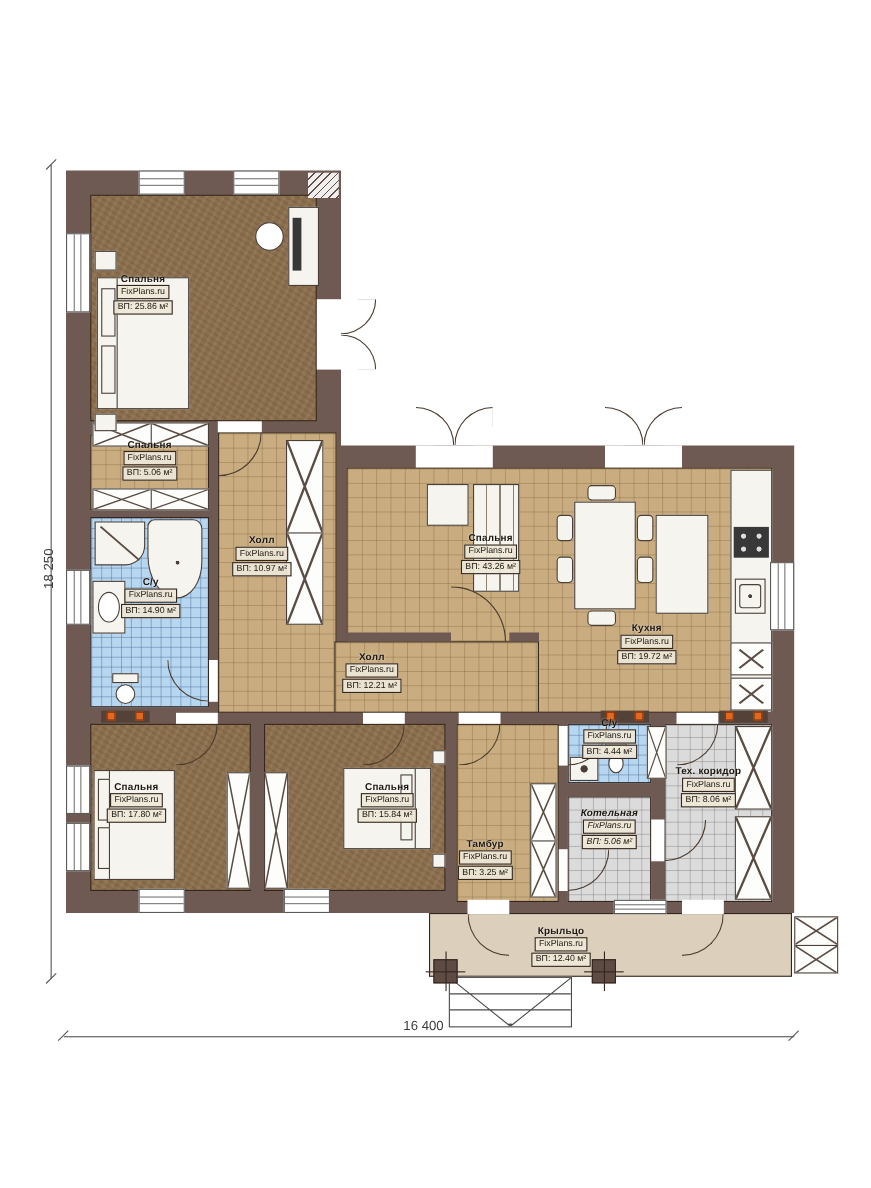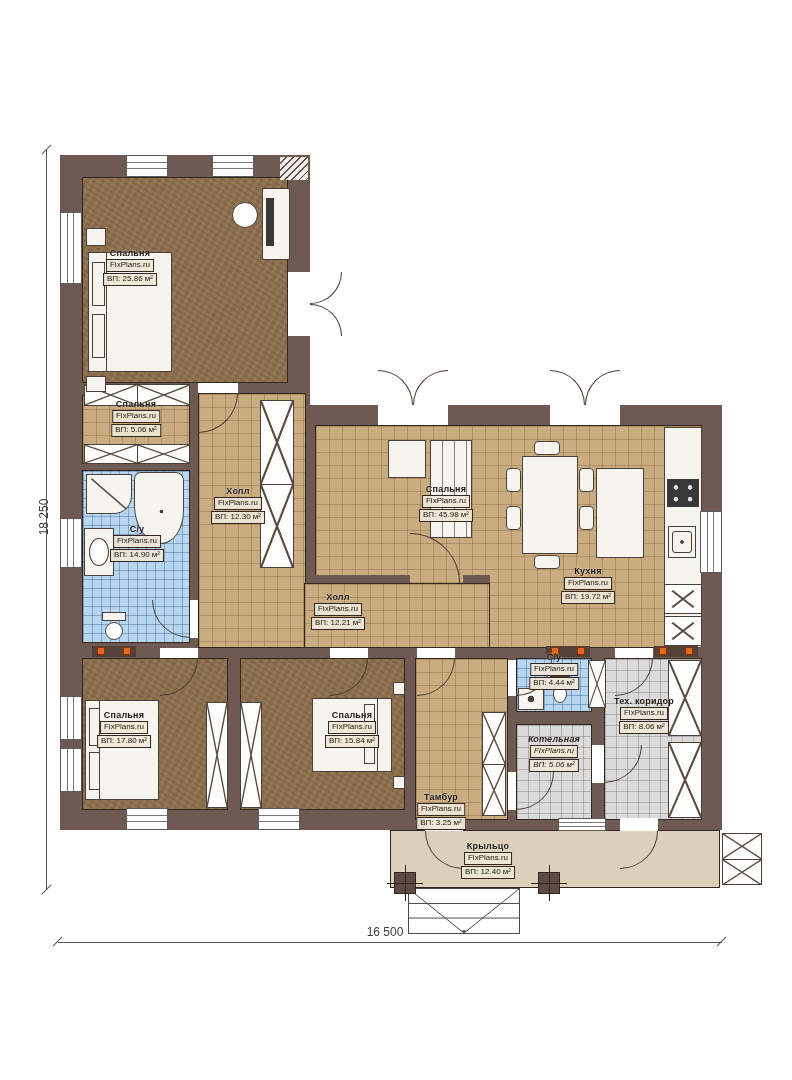--- a/index.html
+++ b/index.html
@@ -334,26 +334,26 @@
     <div class="rbox rbox2">ВП: 5.06 м²</div>
   </div>
   <div class="rlabel" style="left:137px;top:524px;">
     <div class="rname">С/у</div>
     <div class="rbox rbox2">FixPlans.ru</div>
     <div class="rbox rbox2">ВП: 14.90 м²</div>
   </div>
   <div class="rlabel" style="left:238px;top:486px;">
     <div class="rname">Холл</div>
     <div class="rbox rbox2">FixPlans.ru</div>
-    <div class="rbox rbox2">ВП: 12.30 м²</div>
+    <div class="rbox rbox2">ВП: 10.97 м²</div>
   </div>
   <div class="rlabel" style="left:446px;top:484px;">
     <div class="rname">Спальня</div>
     <div class="rbox rbox2">FixPlans.ru</div>
-    <div class="rbox rbox2">ВП: 45.98 м²</div>
+    <div class="rbox rbox2">ВП: 43.26 м²</div>
   </div>
   <div class="rlabel" style="left:588px;top:566px;">
     <div class="rname">Кухня</div>
     <div class="rbox rbox2">FixPlans.ru</div>
     <div class="rbox rbox2">ВП: 19.72 м²</div>
   </div>
   <div class="rlabel" style="left:338px;top:592px;">
     <div class="rname">Холл</div>
     <div class="rbox rbox2">FixPlans.ru</div>
     <div class="rbox rbox2">ВП: 12.21 м²</div>
@@ -361,48 +361,48 @@
   <div class="rlabel" style="left:124px;top:710px;">
     <div class="rname">Спальня</div>
     <div class="rbox rbox2">FixPlans.ru</div>
     <div class="rbox rbox2">ВП: 17.80 м²</div>
   </div>
   <div class="rlabel" style="left:352px;top:710px;">
     <div class="rname">Спальня</div>
     <div class="rbox rbox2">FixPlans.ru</div>
     <div class="rbox rbox2">ВП: 15.84 м²</div>
   </div>
-  <div class="rlabel" style="left:441px;top:762px;margin-top:30px;">
+  <div class="rlabel" style="left:441px;top:762px;">
     <div class="rname">Тамбур</div>
     <div class="rbox rbox2">FixPlans.ru</div>
     <div class="rbox rbox2">ВП: 3.25 м²</div>
   </div>
   <div class="rlabel" style="left:554px;top:652px;">
     <div class="rname">С/у</div>
     <div class="rbox rbox2">FixPlans.ru</div>
     <div class="rbox rbox2">ВП: 4.44 м²</div>
   </div>
   <div class="rlabel" style="left:554px;top:734px;font-style:italic;">
     <div class="rname">Котельная</div>
     <div class="rbox rbox2">FixPlans.ru</div>
     <div class="rbox rbox2">ВП: 5.06 м²</div>
   </div>
   <div class="rlabel" style="left:644px;top:696px;text-align:center;">
     <div class="rname">Тех. коридор</div>
     <div class="rbox rbox2">FixPlans.ru</div>
     <div class="rbox rbox2">ВП: 8.06 м²</div>
   </div>
-  <div class="rlabel" style="left:488px;top:841px;">
+  <div class="rlabel" style="left:510px;top:841px;">
     <div class="rname">Крыльцо</div>
     <div class="rbox rbox2">FixPlans.ru</div>
     <div class="rbox rbox2">ВП: 12.40 м²</div>
   </div>
 
   <div class="dimline" style="left:46px;top:150px;width:1px;height:740px;"></div>
   <div class="tick" style="left:40px;top:149px;"></div>
   <div class="tick" style="left:40px;top:889px;"></div>
   <div class="dimtext" style="left:16px;top:510px;width:56px;transform:rotate(-90deg);transform-origin:center;">18 250</div>
   <div class="dimline" style="left:58px;top:942px;width:664px;height:1px;"></div>
   <div class="tick" style="left:51px;top:941px;"></div>
   <div class="tick" style="left:715px;top:941px;"></div>
-  <div class="dimtext" style="left:340px;top:925px;width:90px;">16 500</div>
+  <div class="dimtext" style="left:340px;top:925px;width:90px;">16 400</div>
 
 </div>
 
 </body></html>

